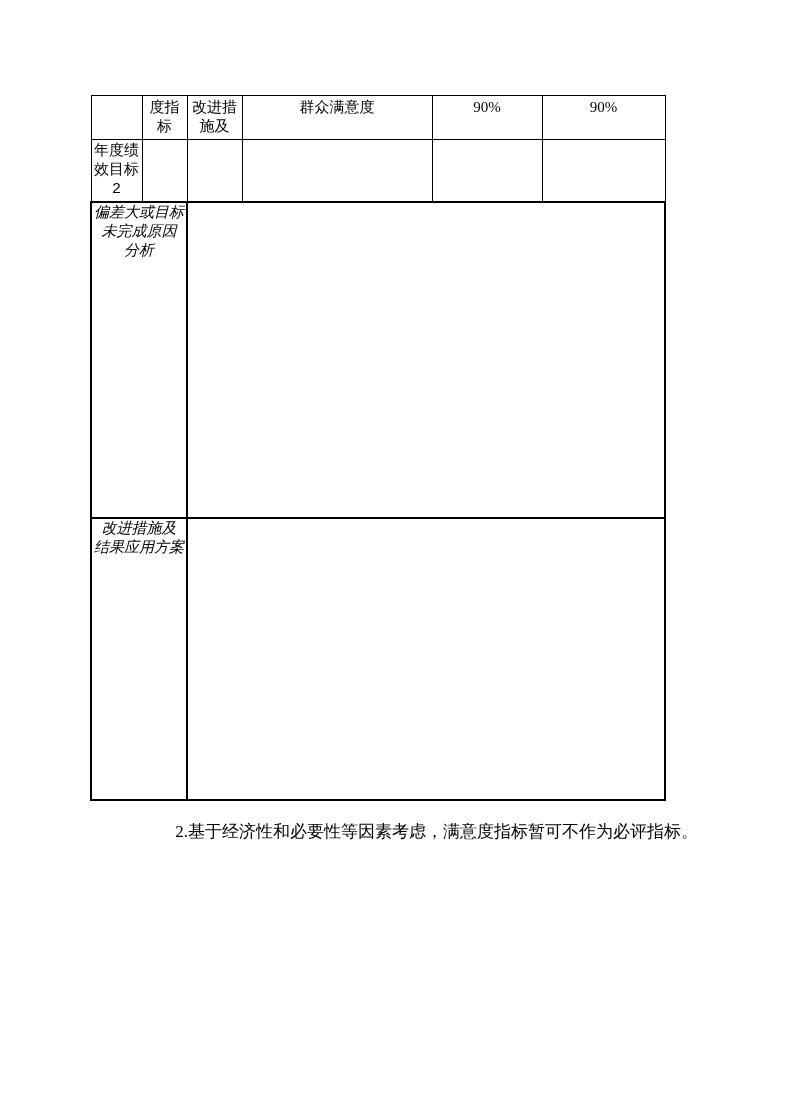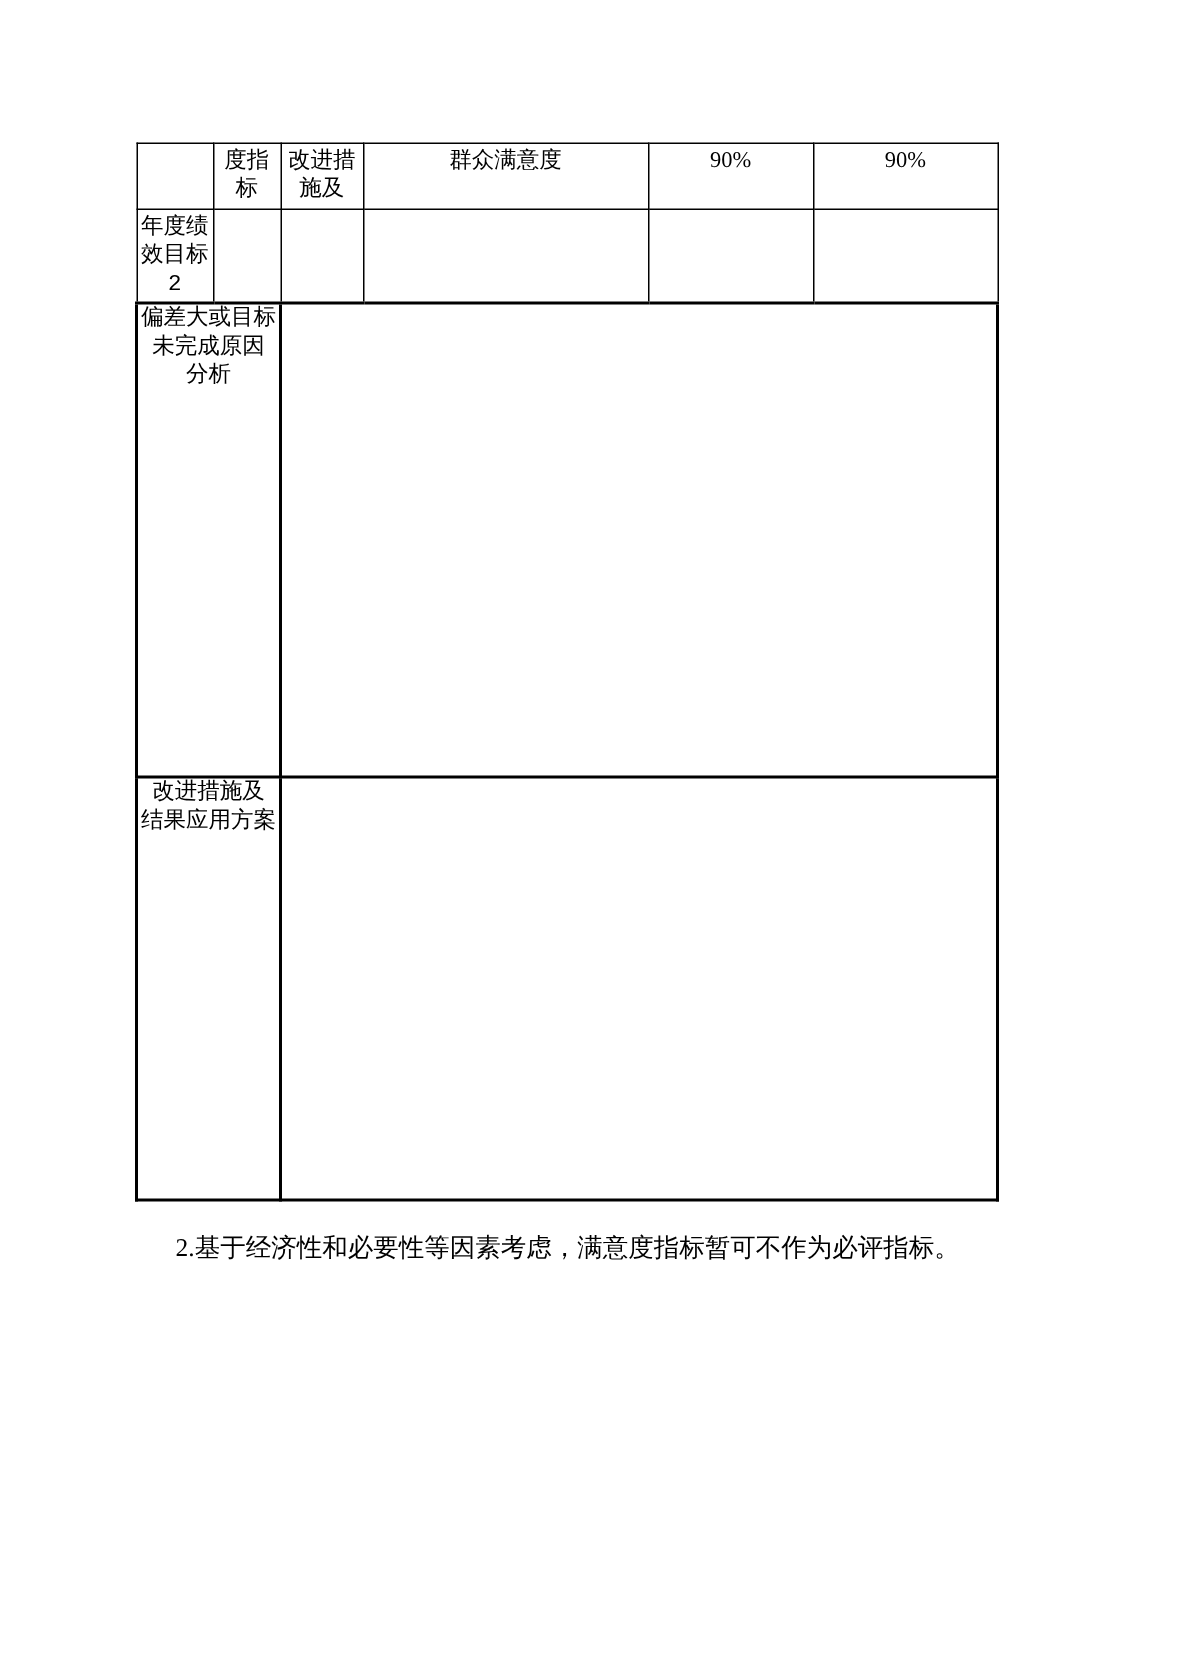--- a/index.html
+++ b/index.html
@@ -41,20 +41,21 @@
   tr.row-goal td {
     padding-top: 2px;
   }
   tr.row-goal td {
     border-bottom-width: 2px;
     font-family: Liberation Mono, monospace;
   }
   tr.row-deviation td,
   tr.row-improvement td {
     border-width: 2px;
+    font-style: italic;
   }
   td.label-deviation {
     padding-top: 145px;
     font-size: 16px;
     line-height: 19px;
   }
   td.label-improvement {
     padding-top: 146px;
     font-size: 16px;
     line-height: 20px;
@@ -74,20 +75,21 @@
     line-height: 30px;
     color: #000000;
     font-family: "Liberation Serif", "DejaVu Serif", serif;
   }
   .remarks p {
     margin: 0;
     white-space: pre-line;
   }
   .remarks p.indent {
     text-indent: 25px;
+    text-align: right;
   }
   .remarks p.p2 { margin-top: 5px; }
   .remarks p.p3 { margin-top: 2px; }
 </style>
 </head>
 <body>
 
 <div class="page">
 
   <table class="grid">

